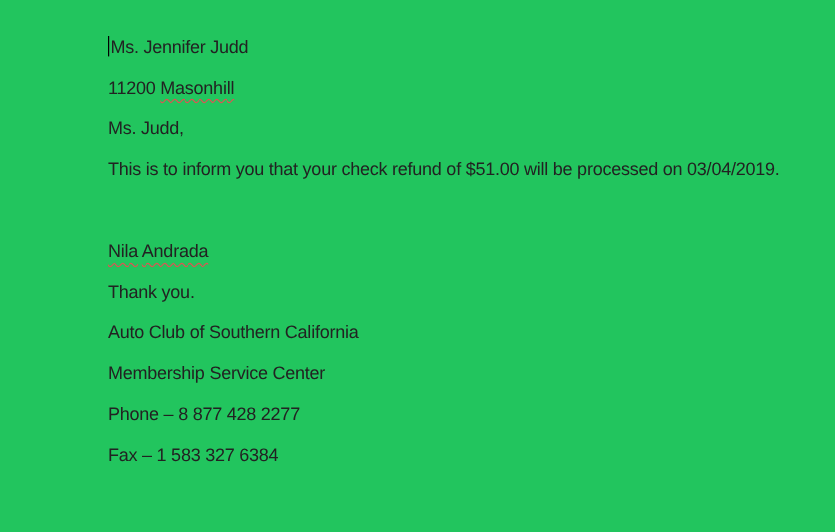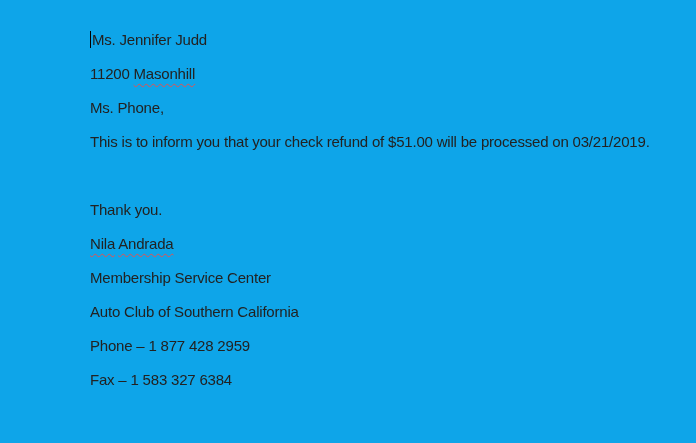--- a/index.html
+++ b/index.html
@@ -4,21 +4,21 @@
 <style>
   html, body {
     margin: 0;
     padding: 0;
     background: #ffffff;
   }
   .viewport {
     position: relative;
     width: 696px;
     height: 443px;
-    background: #0ea5e9;
+    background: #22c55e;
     overflow: hidden;
   }
   .doc-page {
     box-sizing: border-box;
     padding: 23px 40px 0 90px;
     font-family: "Liberation Sans", sans-serif;
     font-size: 15px;
     letter-spacing: -0.2px;
     color: #222222;
   }
@@ -47,32 +47,32 @@
 <body>
 
 <div class="viewport">
   <div class="doc-page">
 
     <div class="line"><span class="cursor"></span><span>Ms. Jennifer Judd</span></div>
 
     <div class="line"><span>11200</span> <span class="misspelled">Masonhill</span></div>
 
 
-    <div class="line"><span>Ms. Phone,</span></div>
+    <div class="line"><span>Ms. Judd,</span></div>
 
-    <div class="line"><span>This is to inform you that your check refund of $51.00 will be processed on 03/21/2019.</span></div>
+    <div class="line"><span>This is to inform you that your check refund of $51.00 will be processed on 03/04/2019.</span></div>
 
     <div class="line"></div>
 
+    <div class="line"><span class="misspelled">Nila</span> <span class="misspelled">Andrada</span></div>
+
     <div class="line"><span>Thank you.</span></div>
 
-    <div class="line"><span class="misspelled">Nila</span> <span class="misspelled">Andrada</span></div>
+    <div class="line"><span>Auto Club of Southern California</span></div>
 
     <div class="line"><span>Membership Service Center</span></div>
 
-    <div class="line"><span>Auto Club of Southern California</span></div>
-
-    <div class="line"><span>Phone – 1 877 428 2959</span></div>
+    <div class="line"><span>Phone – 8 877 428 2277</span></div>
 
     <div class="line"><span>Fax – 1 583 327 6384</span></div>
 
   </div>
 </div>
 
 </body></html>

